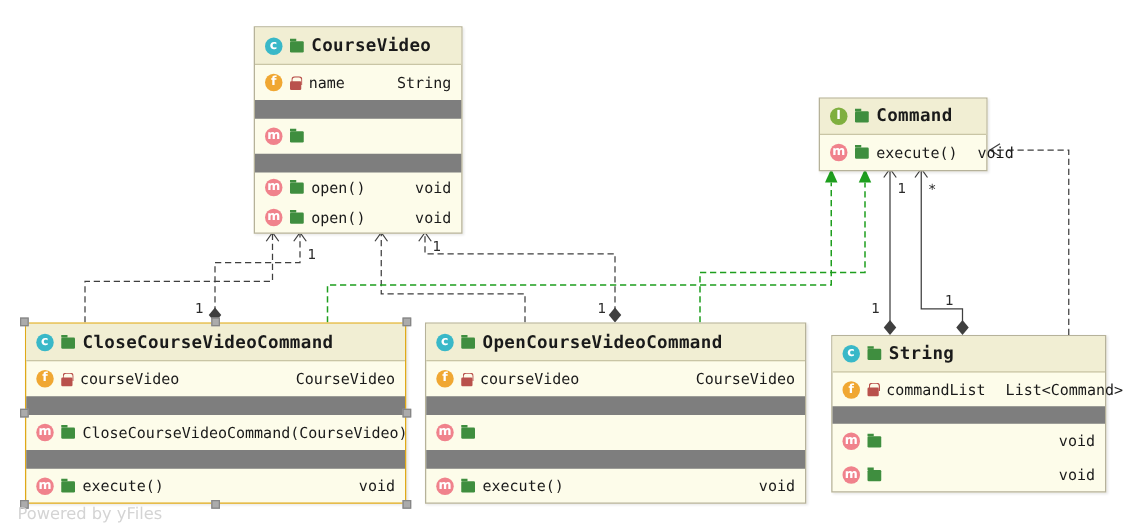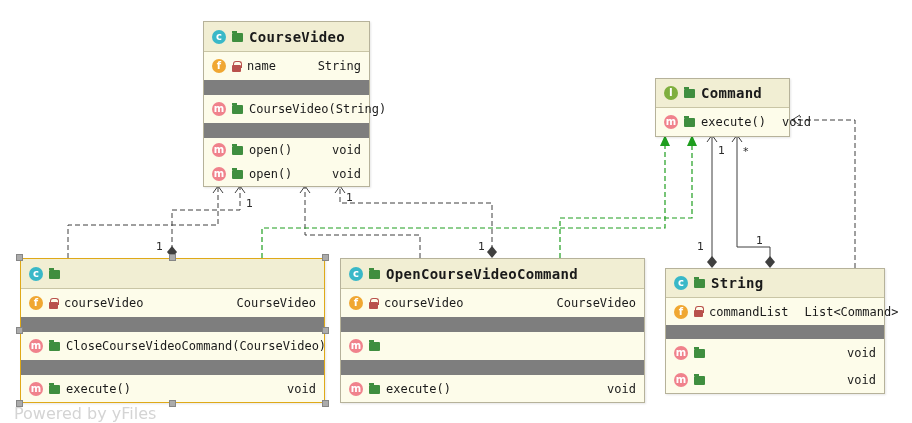--- a/index.html
+++ b/index.html
@@ -28,21 +28,21 @@
   .c-field{background:#F0A732}
   .c-method{background:#F0828C}
   .mini{width:11px;height:9px;background:#3F8E3F;border-radius:1px;position:relative;flex:none;margin-top:1px}
   .mini::before{content:"";position:absolute;left:0;top:-2px;width:5px;height:2px;background:#3F8E3F}
   .lock{width:9px;height:7px;background:#B9514C;border-radius:1px;position:relative;flex:none;margin-top:4px}
   .lock::before{content:"";position:absolute;left:1px;top:-4px;width:7px;height:6px;border:1.5px solid #B9514C;border-bottom:none;border-radius:3px 3px 0 0}
   .handle{position:absolute;width:7px;height:7px;background:#ABABAB;border:1px solid #868686}
   .h-tl{left:-5px;top:-5px}.h-tm{left:calc(50% - 4px);top:-5px}.h-tr{right:-5px;top:-5px}
   .h-ml{left:-5px;top:calc(50% - 4px)}.h-mr{right:-5px;top:calc(50% - 4px)}
   .h-bl{left:-5px;bottom:-5px}.h-bm{left:calc(50% - 4px);bottom:-5px}.h-br{right:-5px;bottom:-5px}
-  .watermark{position:absolute;left:14px;top:404px;font-family:"DejaVu Sans",sans-serif;font-size:16px;color:#D4D4D4}
+  .watermark{position:absolute;left:14px;top:404px;font-family:"DejaVu Sans",sans-serif;font-size:13px;color:#D4D4D4}
 </style>
 </head>
 <body>
 
 <div id="canvas">
 
   <svg class="edges" width="912" height="423" viewBox="0 0 912 423">
 
     <g>
       <path class="dash" d="M68,258 L68,225 L218,225 L218,186"></path>
@@ -111,21 +111,20 @@
     <div class="uml-row r28">
       <span class="circle c-field">f</span>
       <span class="lock"></span>
       <span>name</span>
       <span class="mtype">String</span>
     </div>
     <div class="sep s15"></div>
     <div class="uml-row r28">
       <span class="circle c-method">m</span>
       <span class="mini"></span>
-      <span>CourseVideo(String)</span>
     </div>
     <div class="sep s15"></div>
     <div class="uml-row r24">
       <span class="circle c-method">m</span>
       <span class="mini"></span>
       <span>open()</span>
       <span class="mtype">void</span>
     </div>
     <div class="uml-row r24">
       <span class="circle c-method">m</span>
@@ -154,20 +153,21 @@
     <span class="handle h-tm"></span>
     <span class="handle h-tr"></span>
     <span class="handle h-ml"></span>
     <span class="handle h-mr"></span>
     <span class="handle h-bl"></span>
     <span class="handle h-bm"></span>
     <span class="handle h-br"></span>
     <div class="uml-header r30">
       <span class="circle c-class">c</span>
       <span class="mini"></span>
+      <span>CloseCourseVideoCommand</span>
     </div>
     <div class="uml-row r28">
       <span class="circle c-field">f</span>
       <span class="lock"></span>
       <span>courseVideo</span>
       <span class="mtype">CourseVideo</span>
     </div>
     <div class="sep s15"></div>
     <div class="uml-row r28">
       <span class="circle c-method">m</span>

